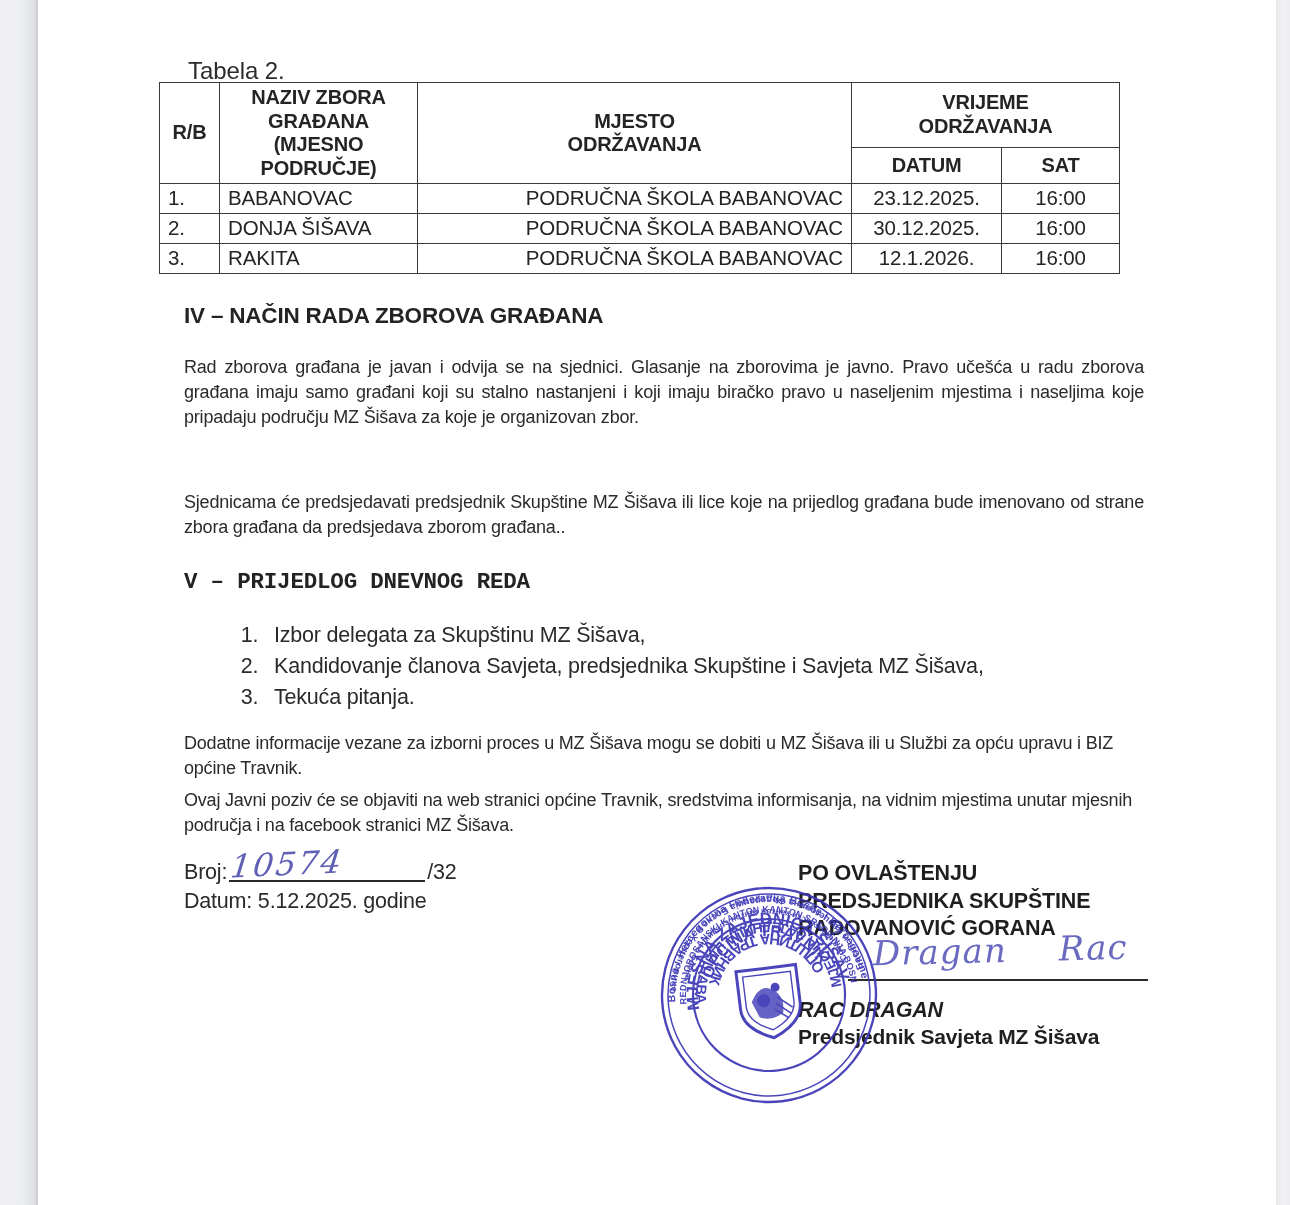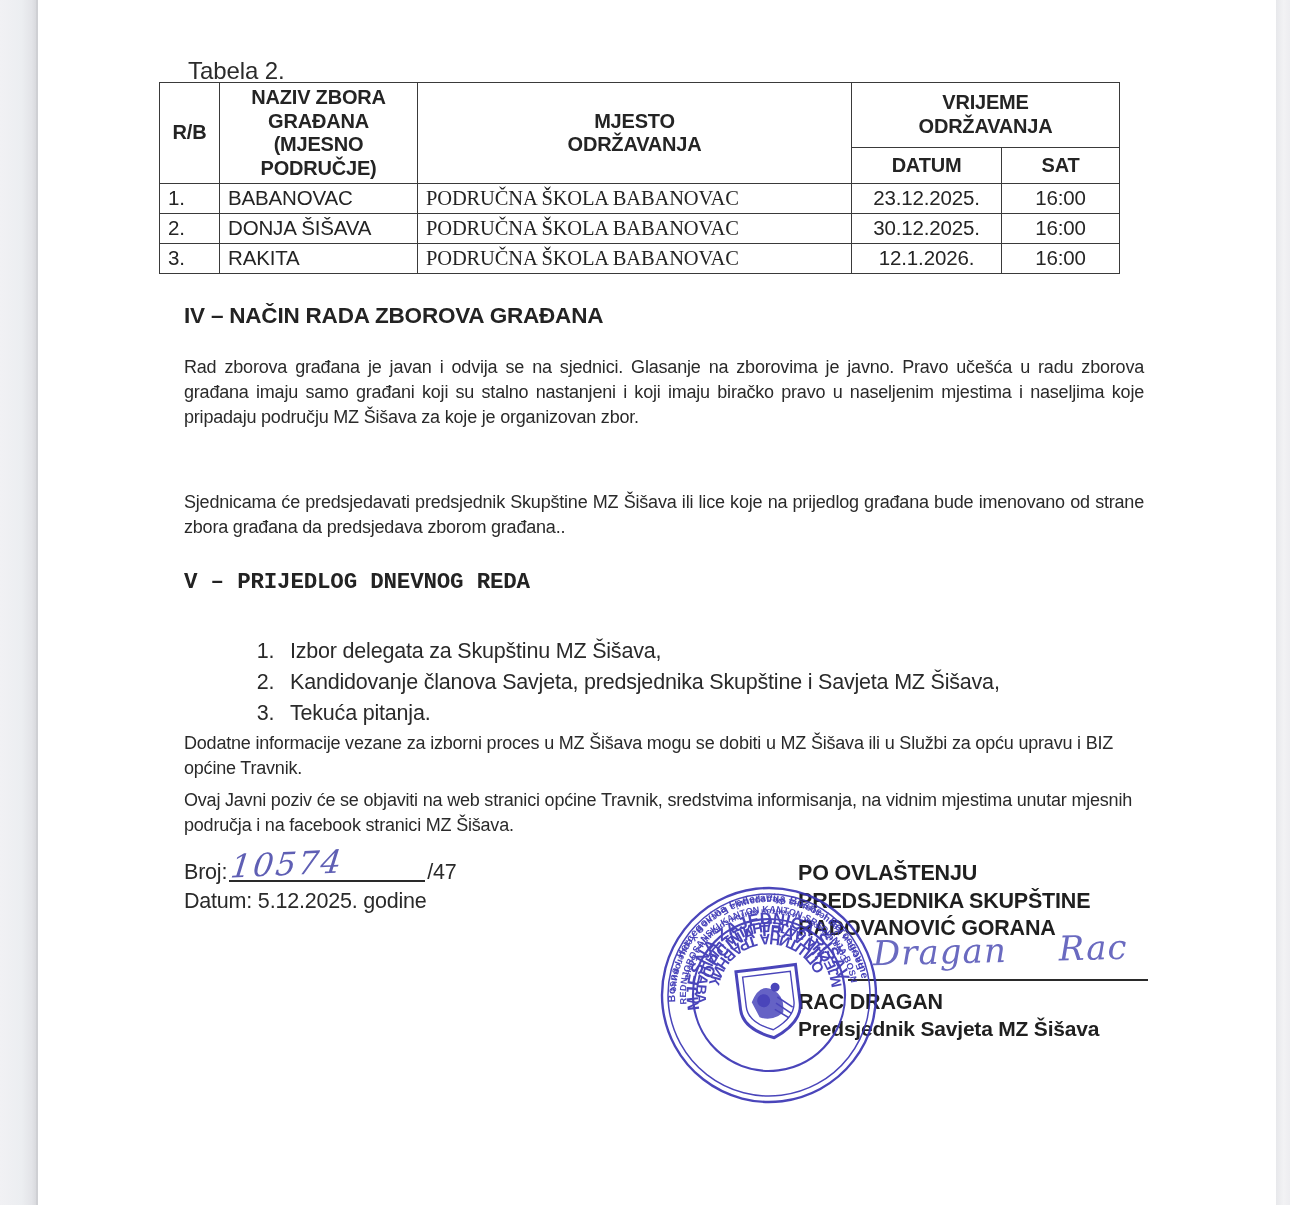--- a/index.html
+++ b/index.html
@@ -90,21 +90,21 @@
   }
   table.zbor-table td {
     font-size: 20.5px;
     line-height: 1.12;
     padding: 3px 8px;
     letter-spacing: -0.15px;
     white-space: nowrap;
   }
   td.c-rb { text-align: left; padding-left: 8px; }
   td.c-naziv { text-align: left; padding-left: 12px; }
-  td.c-mjesto { text-align: left; font-family: Liberation Serif, serif; }
+  td.c-mjesto { text-align: right; }
   td.c-datum { text-align: center; }
   td.c-sat { text-align: center; }
 
   
   .sec-heading {
     position: absolute;
     left: 146px;
     font-size: 22.5px;
     font-weight: bold;
     color: #232323;
@@ -121,21 +121,21 @@
     text-align: justify;
     letter-spacing: -0.2px;
   }
   .body-par.nojustify { text-align: left; }
 
   
   ol.agenda {
     position: absolute;
     left: 182px;
     top: 620px;
-    margin: 16px;
+    margin: 0;
     padding: 0 0 0 44px;
     width: 900px;
     font-size: 21.5px;
     line-height: 1.45;
     color: #2a2a2a;
     letter-spacing: -0.2px;
   }
   ol.agenda li { padding-left: 10px; }
 
   
@@ -181,21 +181,21 @@
     line-height: 1.28;
     letter-spacing: -0.2px;
   }
   .sign-rule {
     width: 300px;
     margin: 2px auto 0 auto;
     border-bottom: 2px solid #2a2a2a;
     height: 0;
   }
   .sign-gap { height: 34px; }
-  .sign-name { margin-top: 8px; }
+  .sign-name { margin-top: 16px; font-style: italic; }
   .sign-role { font-size: 21px; }
 
   .signature-ink {
     position: absolute;
     left: 835px;
     top: 930px;
     font-family: "DejaVu Serif", serif;
     font-style: italic;
     font-size: 34px;
     color: #6a6ac0;
@@ -309,21 +309,21 @@
     <div class="body-par nojustify" style="top:731px;">Dodatne informacije vezane za izborni proces u MZ Šišava mogu se dobiti u MZ Šišava ili u Službi za opću upravu i BIZ općine Travnik.</div>
 
     <div class="body-par nojustify" style="top:788px;">Ovaj Javni poziv će se objaviti na web stranici općine Travnik, sredstvima informisanja, na vidnim mjestima unutar mjesnih područja i na facebook stranici MZ Šišava.</div>
 
     <div class="broj-block">
       <div class="broj-line">
         <span>Broj:</span>
         <span class="broj-rule">
           <span class="handwritten-num">10574</span>
         </span>
-        <span>/47</span>
+        <span>/32</span>
       </div>
       <div>Datum: 5.12.2025. godine</div>
     </div>
 
     <div class="sign-block">
       <div>PO OVLAŠTENJU</div>
       <div>PREDSJEDNIKA SKUPŠTINE</div>
       <div>RADOVANOVIĆ GORANA</div>
       <div class="sign-gap"></div>
       <div class="sign-rule"></div>

